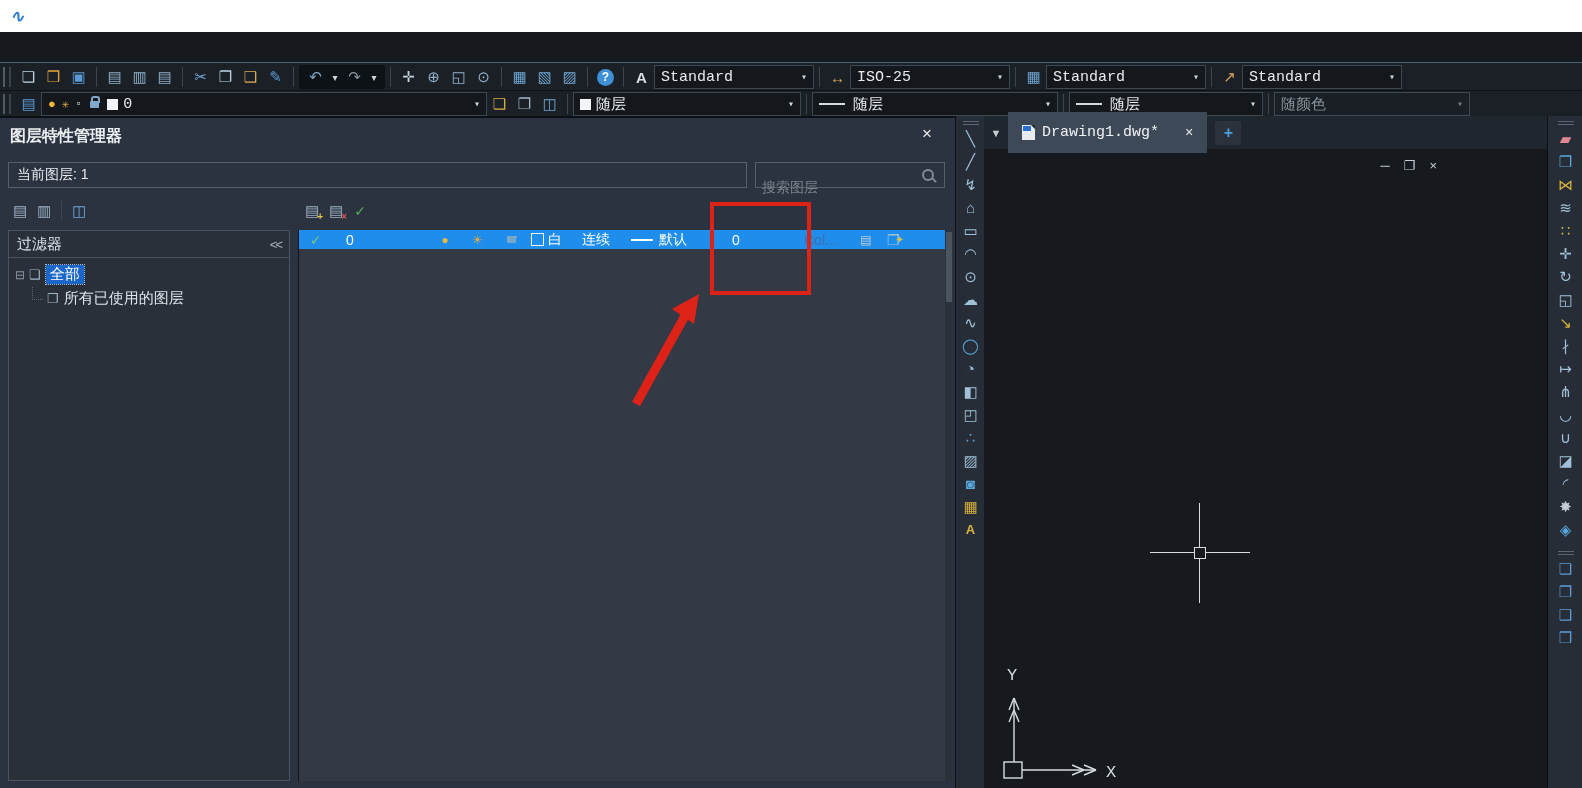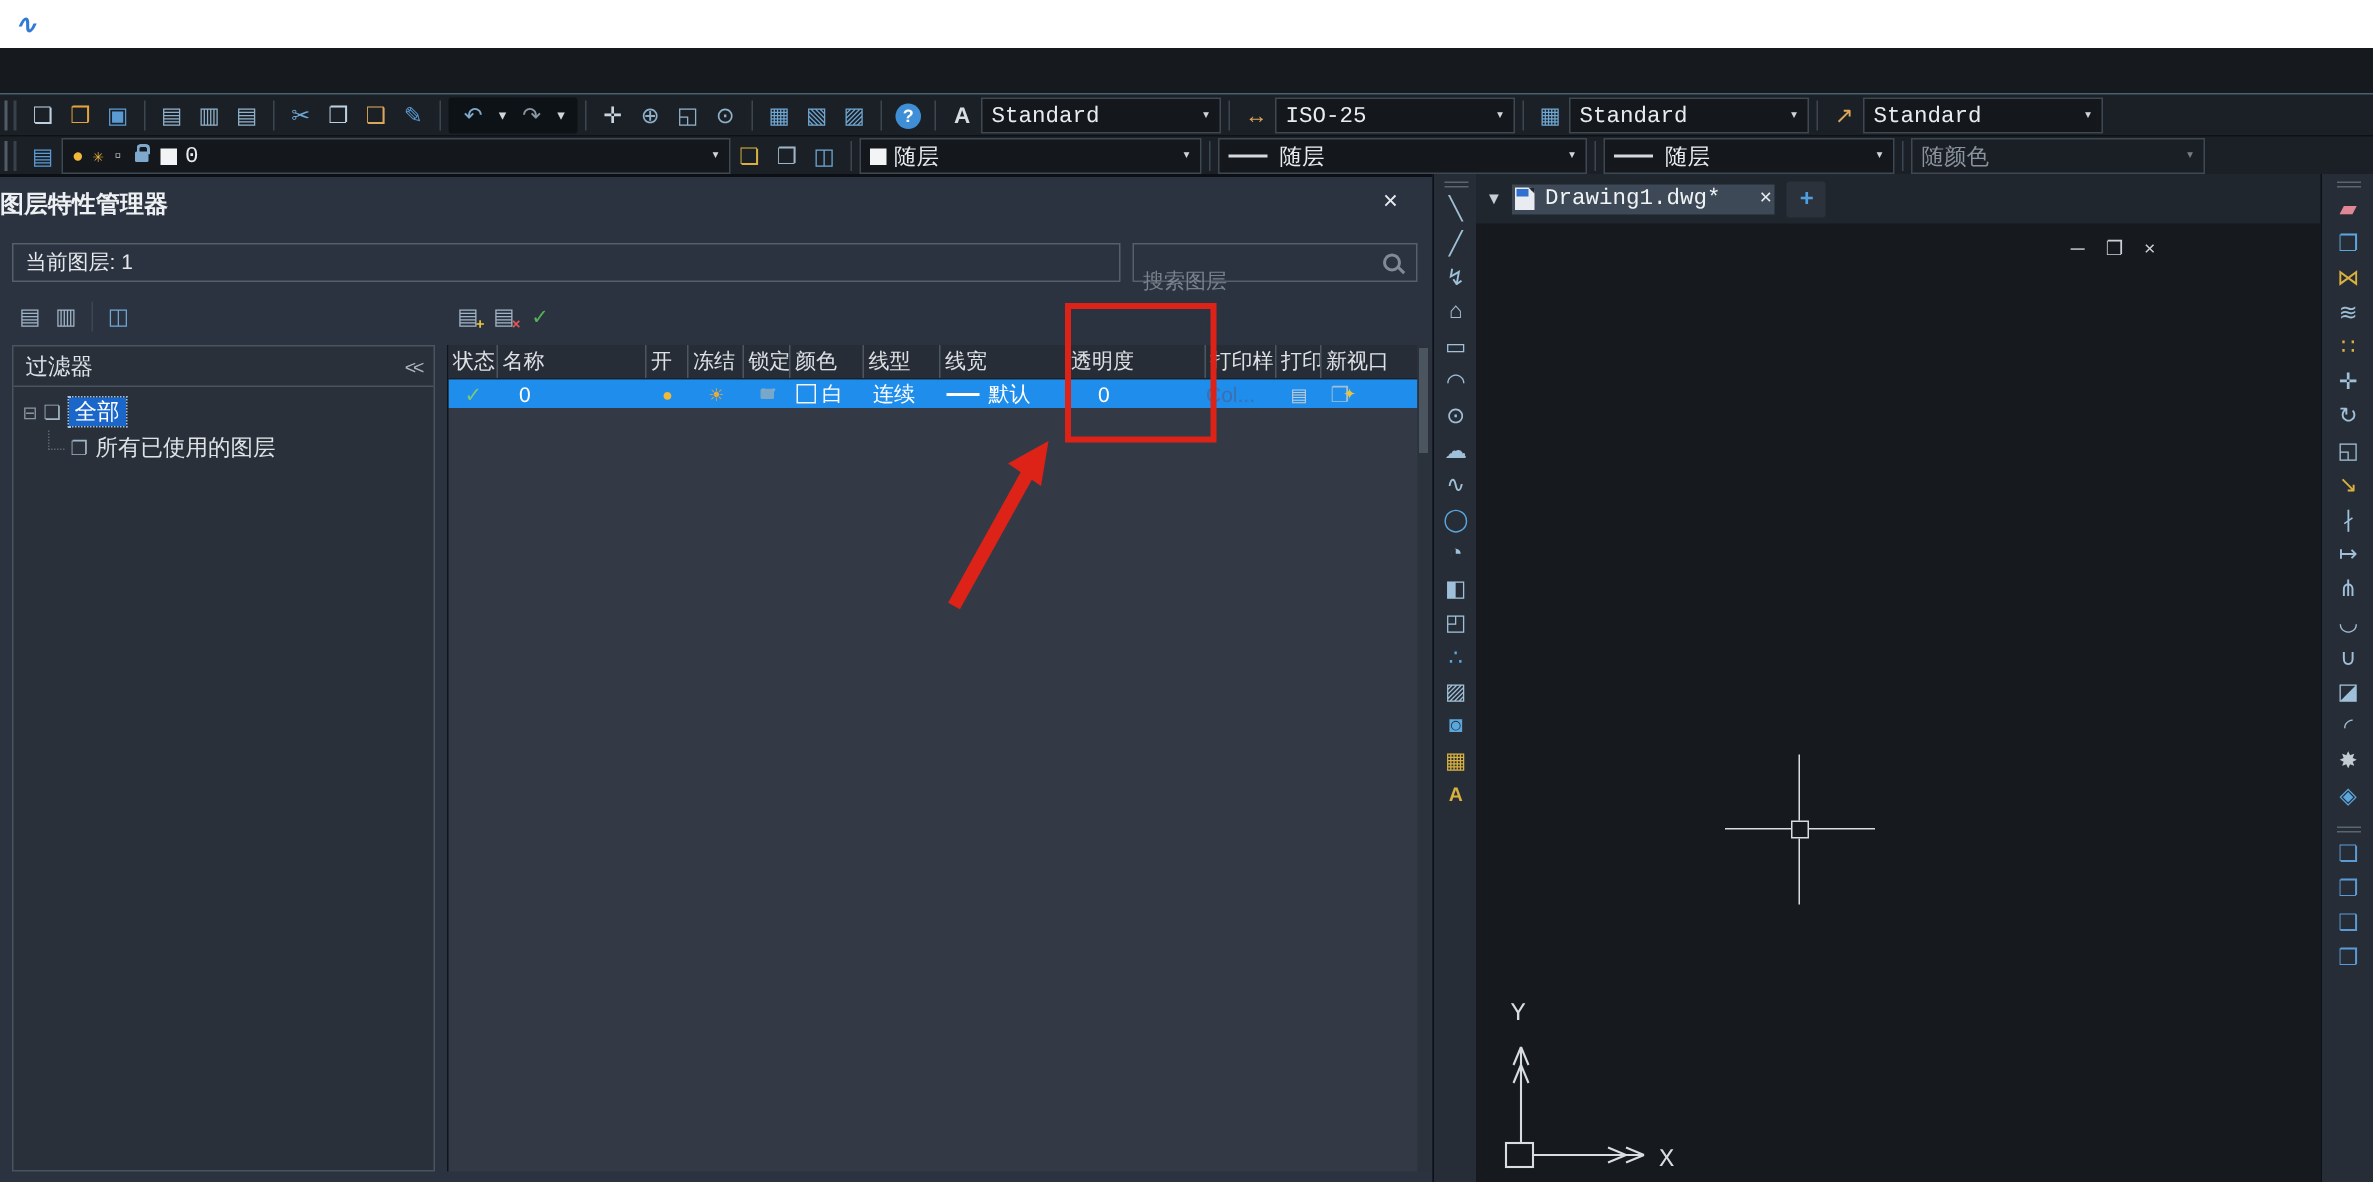--- a/index.html
+++ b/index.html
@@ -25,21 +25,21 @@
   .combo .dd{margin-left:auto;}
   .swatch{width:11px;height:11px;background:#f2f4f6;display:inline-block;margin-right:5px;flex:0 0 auto;}
   .swatch.outline{background:transparent;border:1px solid #f2f4f6;}
   .linetick{width:26px;height:2px;background:#d5dadd;display:inline-block;margin-right:8px;flex:0 0 auto;}
   .lock{width:9px;height:7px;background:#7fa9cc;border-radius:1px;position:relative;display:inline-block;}
   .lock::before{content:"";position:absolute;left:1px;top:-5px;width:5px;height:5px;border:2px solid #7fa9cc;border-bottom:none;border-radius:3px 3px 0 0;}
   .mag{width:8px;height:8px;border:2px solid #808b96;border-radius:50%;position:relative;display:inline-block;}
   .mag::after{content:"";position:absolute;width:6px;height:2px;background:#808b96;transform:rotate(45deg);right:-5px;bottom:-2px;}
   
   .panel{left:0;top:116px;width:955px;height:672px;background:#2c3340;border-top:2px solid #0c1014;color:#e6eaed;}
-  .panel-title{position:absolute;left:0;top:8px;font-size:16px;font-weight:bold;color:#eef1f3;}
+  .panel-title{position:absolute;left:10px;top:8px;font-size:16px;font-weight:bold;color:#eef1f3;}
   .panel-close{position:absolute;left:922px;top:6px;font-size:17px;color:#e8ecef;cursor:default;}
   .curbox{position:absolute;left:8px;top:44px;width:739px;height:26px;border:1px solid #565f6a;display:flex;align-items:center;padding-left:8px;font-size:14px;color:#e6eaed;box-sizing:border-box;}
   .searchbox{position:absolute;left:755px;top:44px;width:190px;height:26px;border:1px solid #565f6a;display:flex;align-items:center;box-sizing:border-box;background:transparent;}
   .searchbox input{flex:1;background:transparent;border:none;outline:none;color:#c9d0d6;font-size:14px;padding:0 6px;font-family:"Liberation Sans",sans-serif;width:150px;margin-top:24px;}
   .searchbox input::placeholder{color:#77828c;opacity:1;}
   .ptool{position:absolute;top:82px;height:22px;display:flex;align-items:center;}
   .pic{position:relative;display:inline-flex;align-items:center;justify-content:center;width:24px;height:22px;font-size:15px;color:#9fb4c6;cursor:default;}
   .badge{position:absolute;right:1px;bottom:0;font-size:10px;font-weight:bold;line-height:10px;}
   
   .filter{position:absolute;left:8px;top:112px;width:282px;height:551px;background:#29303a;border:1px solid #4a545e;box-sizing:border-box;}
@@ -63,21 +63,21 @@
   .redarrow{position:absolute;left:598px;top:278px;z-index:40;pointer-events:none;}
   
   .dstrip{left:955px;top:116px;width:29px;height:672px;background:#272d36;border-left:1px solid #0d1117;border-right:1px solid #0d1117;}
   .mstrip{left:1547px;top:116px;width:35px;height:672px;background:#272d36;border-left:1px solid #0d1117;}
   .grip-h{width:16px;height:1px;background:#5a6570;margin:2px auto;}
   .ti{display:flex;align-items:center;justify-content:center;width:100%;height:23px;font-size:15px;color:#9fc0d8;cursor:default;}
   
   .canvas{left:984px;top:116px;width:563px;height:672px;background:#16191e;}
   .tabbar{position:absolute;left:0;top:0;width:563px;height:33px;background:#20262d;display:flex;align-items:center;}
   .tab-dd{width:24px;text-align:center;color:#c6cdd3;font-size:11px;}
-  .tab{display:flex;align-items:center;height:20px;background:#3d4956;color:#f0f3f5;font-family:"Liberation Mono",monospace;font-size:15px;padding:0 2px;}
+  .tab{display:flex;align-items:center;height:41px;background:#3d4956;color:#f0f3f5;font-family:"Liberation Mono",monospace;font-size:15px;padding:0 14px;}
   .docicon{width:13px;height:15px;background:#e8ecf0;position:relative;margin-right:7px;}
   .docicon::before{content:"";position:absolute;top:1px;left:1px;width:8px;height:5px;background:#2f6fd0;}
   .docicon::after{content:"";position:absolute;top:0;right:0;border:2px solid #20262d;border-left-color:transparent;border-bottom-color:transparent;}
   .tabclose{margin-left:26px;color:#e8ecef;font-size:14px;}
   .newtab{display:flex;align-items:center;justify-content:center;width:26px;height:24px;background:#2b323b;margin-left:8px;color:#4f9fe0;font-weight:bold;font-size:16px;border-radius:2px;}
   .winctl{position:absolute;top:42px;right:110px;display:flex;gap:14px;color:#c9d1d8;font-size:13px;}
   .crossh{position:absolute;background:#d9dde0;}
   .pickbox{position:absolute;width:10px;height:10px;border:1px solid #d9dde0;background:#16191e;}
 </style>
 </head>
@@ -229,34 +229,20 @@
         <span class="tsel">全部</span>
       </div>
       <div class="tnode" style="left:14px;top:58px">
         <span class="elbow"></span>
         <span class="ticon">❐</span>
         <span>所有已使用的图层</span>
       </div>
     </div>
 
     <div class="ltable">
-      <div class="thead">
-        <span class="th" style="width:33px">状态</span>
-        <span class="th" style="width:99px">名称</span>
-        <span class="th" style="width:28px">开</span>
-        <span class="th" style="width:37px">冻结</span>
-        <span class="th" style="width:31px">锁定</span>
-        <span class="th" style="width:49px">颜色</span>
-        <span class="th" style="width:51px">线型</span>
-        <span class="th" style="width:84px">线宽</span>
-        <span class="th" style="width:93px">透明度</span>
-        <span class="th" style="width:47px">打印样</span>
-        <span class="th" style="width:30px">打印</span>
-        <span class="th" style="width:65px;border-right:none">新视口</span>
-      </div>
       <div class="trow">
         <span class="td" style="width:33px;justify-content:center;color:#79c77d">✓</span>
         <span class="td" style="width:99px;padding-left:14px">0</span>
         <span class="td" style="width:28px;justify-content:center;color:#f0b93a;font-size:12px">●</span>
         <span class="td" style="width:37px;justify-content:center;color:#e8a93c;font-size:12px">☀</span>
         <span class="td" style="width:31px;justify-content:center">
             <span class="lock" style="background:#79a7c9"></span>
           </span>
         <span class="td" style="width:49px">
             <span class="swatch outline" style="margin:0 4px 0 4px"></span>

